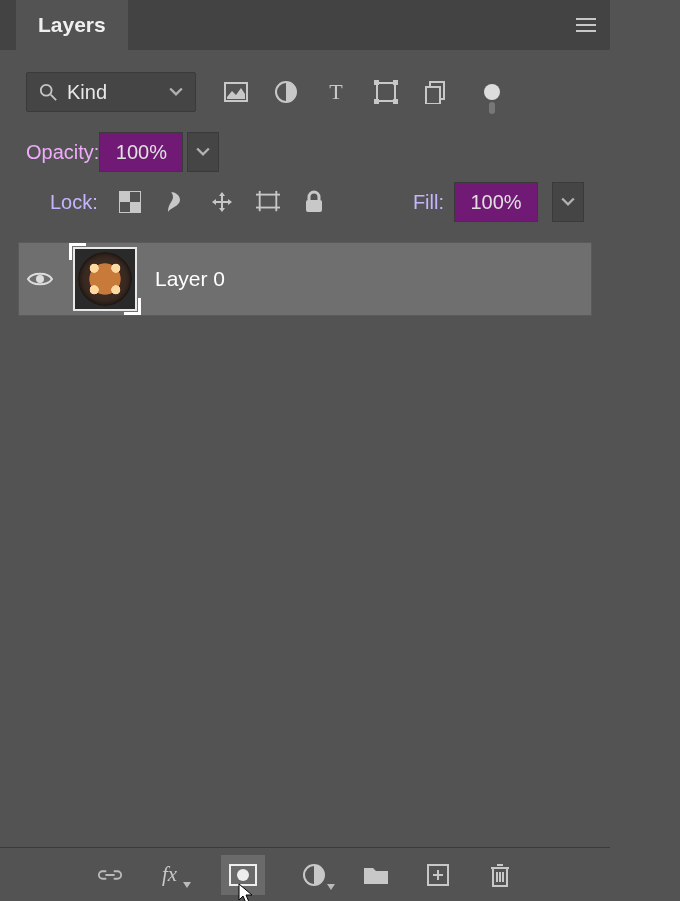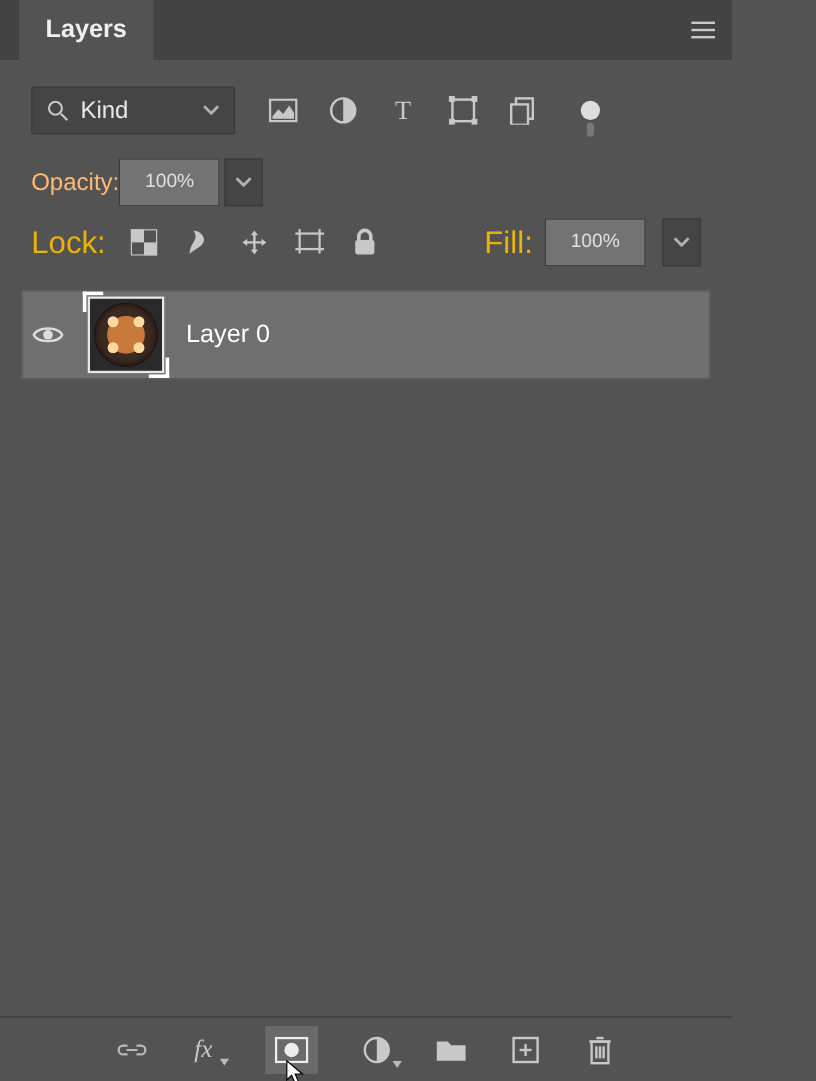--- a/index.html
+++ b/index.html
@@ -88,38 +88,38 @@
     background:#454545;
     border:1px solid #3a3a3a;
     height:40px;
     width:268px;
     display:flex;
     align-items:center;
     padding:0 14px;
     border-radius:2px;
   }
   .blend-label{flex:1; font-size:20px;}
-  .op-label{ font-size:20px; color:#fdba74;}
+  .op-label{ font-size:20px; color:#f0abfc;}
   .pct-box{
-    background:#737373;
+    background:#701a75;
     border:1px solid #3a3a3a;
     height:40px;
     width:84px;
     display:flex; align-items:center; justify-content:center;
-    font-size:16px;
+    font-size:20px;
   }
   .pct-drop{
     background:#454545;
     border:1px solid #3a3a3a;
     height:40px; width:32px;
     display:flex; align-items:center; justify-content:center;
     margin-left:4px;
   }
   .lock-row{ display:flex; align-items:center; gap:20px; padding:0 26px 14px 26px;}
-  .lock-row .label{ font-size:26px; color:#eab308;}
+  .lock-row .label{ font-size:20px; color:#c4b5fd;margin-left:24px;}
   .lock-ics{ display:flex; gap:22px; align-items:center;}
   .fill-group{ margin-left:auto; display:flex; align-items:center; gap:10px;}
   .layers-list{
     flex:1;
     overflow:auto;
     padding: 6px 18px 0 18px;
   }
   .layer-row{
     background:#6f6f6f;
     height:74px;

